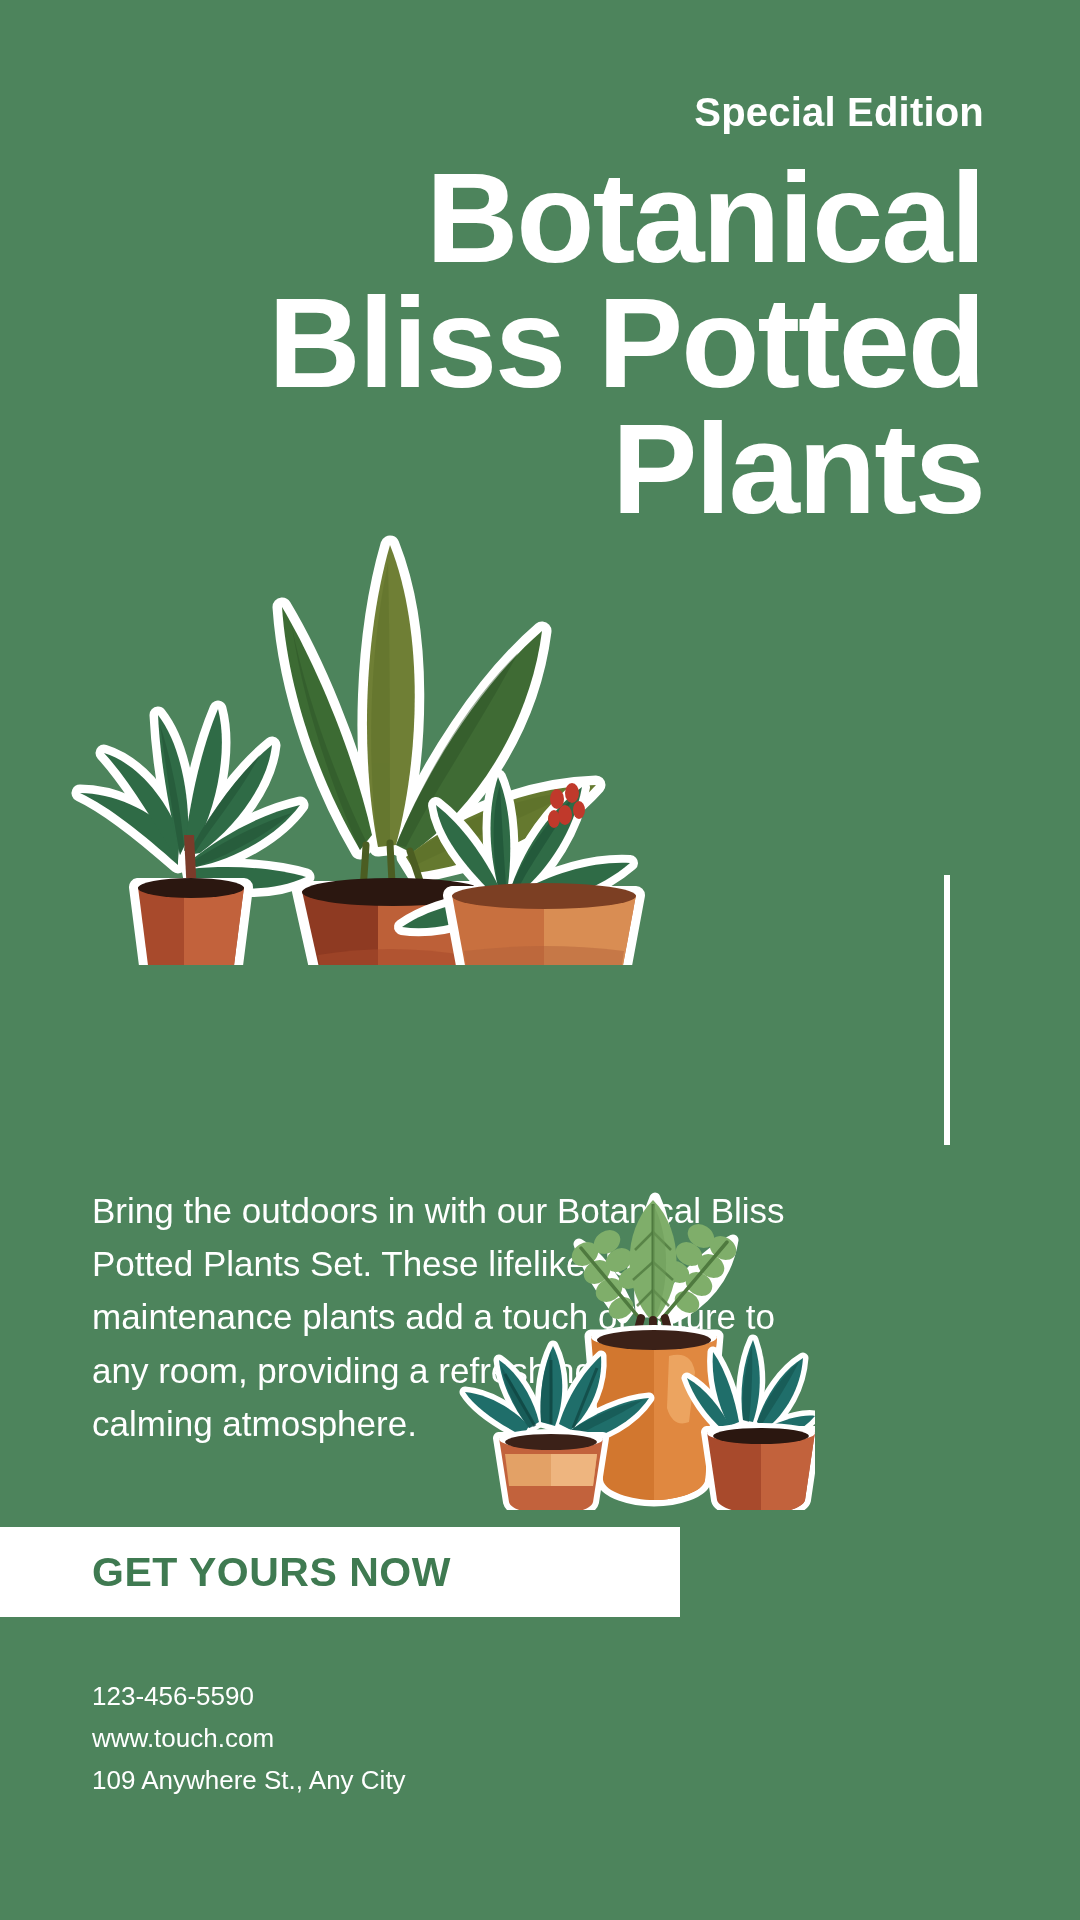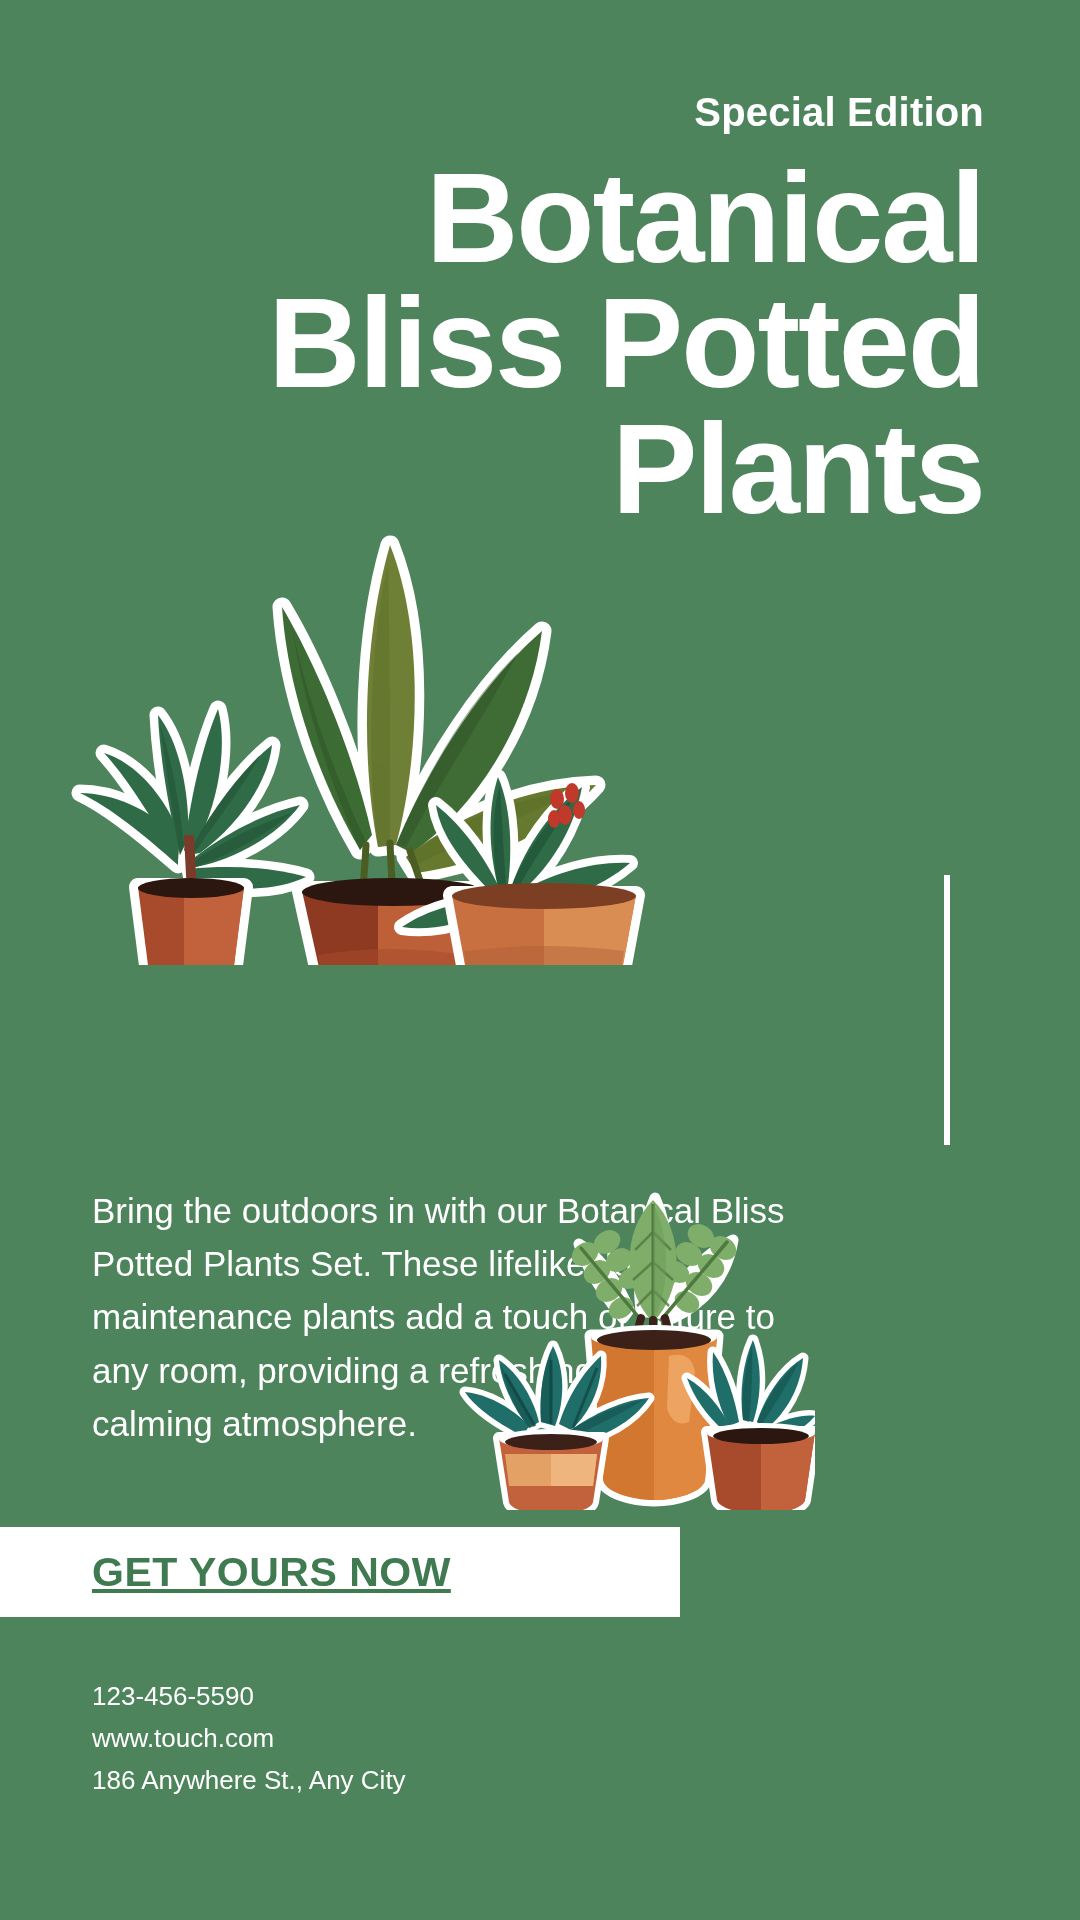--- a/index.html
+++ b/index.html
@@ -70,21 +70,20 @@
     z-index:8;
   }
   .cta-label {
     position:absolute;
     left:92px; top:1549px;
     font-size:41px;
     font-weight:700;
     letter-spacing:.5px;
     color:#3f7a51;
     z-index:9;
-    text-decoration:underline;
   }
 
   
   .contact {
     position:absolute;
     left:92px; top:1675px;
     color:#ffffff;
     font-size:26px;
     line-height:1.62;
     z-index:9;
@@ -363,16 +362,16 @@
       </g>
     </svg>
   </div>
 
   <div class="cta-band"></div>
   <div class="cta-label">GET YOURS NOW</div>
 
   <div class="contact">
     <div>123-456-5590</div>
     <div>www.touch.com</div>
-    <div>186 Anywhere St., Any City</div>
+    <div>109 Anywhere St., Any City</div>
   </div>
 
 </div>
 
 </body></html>

